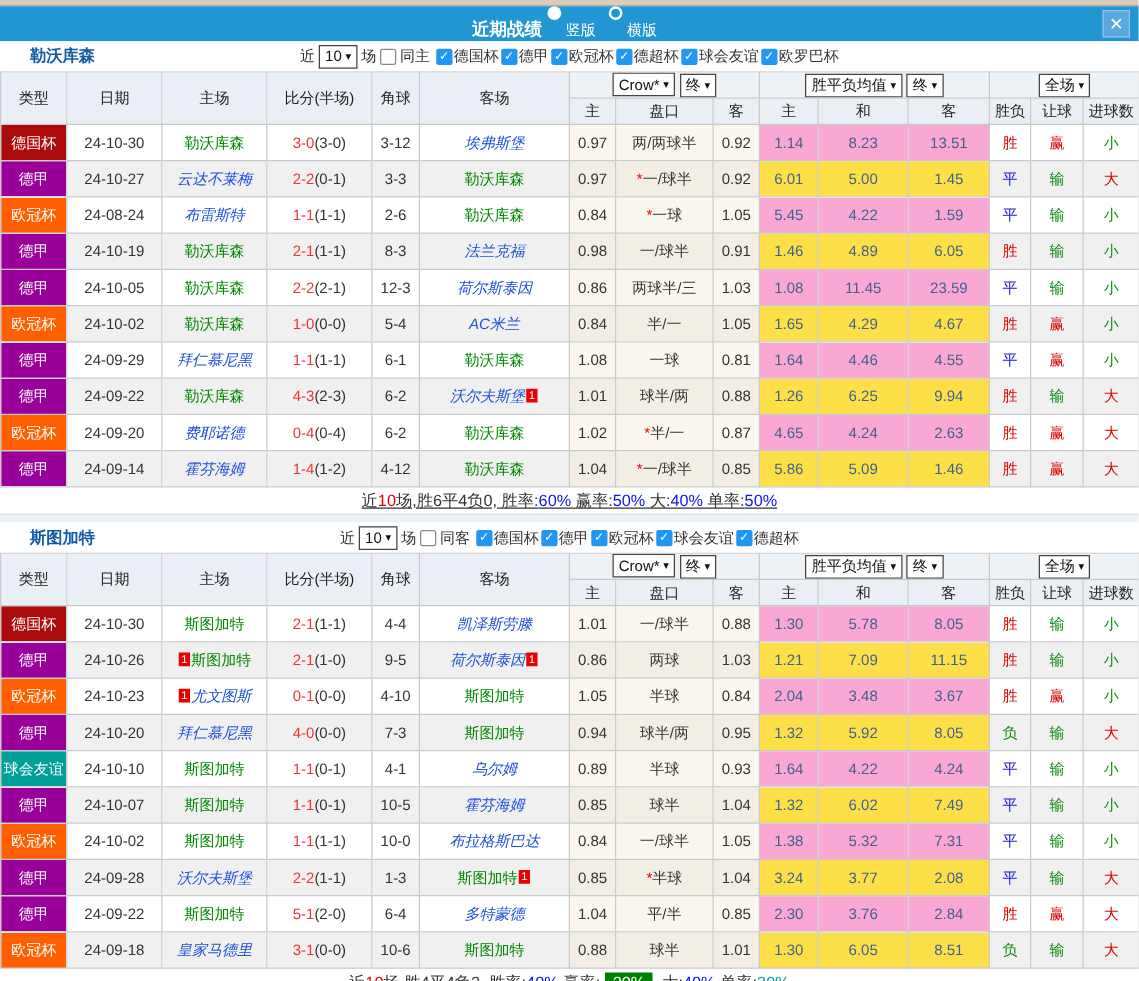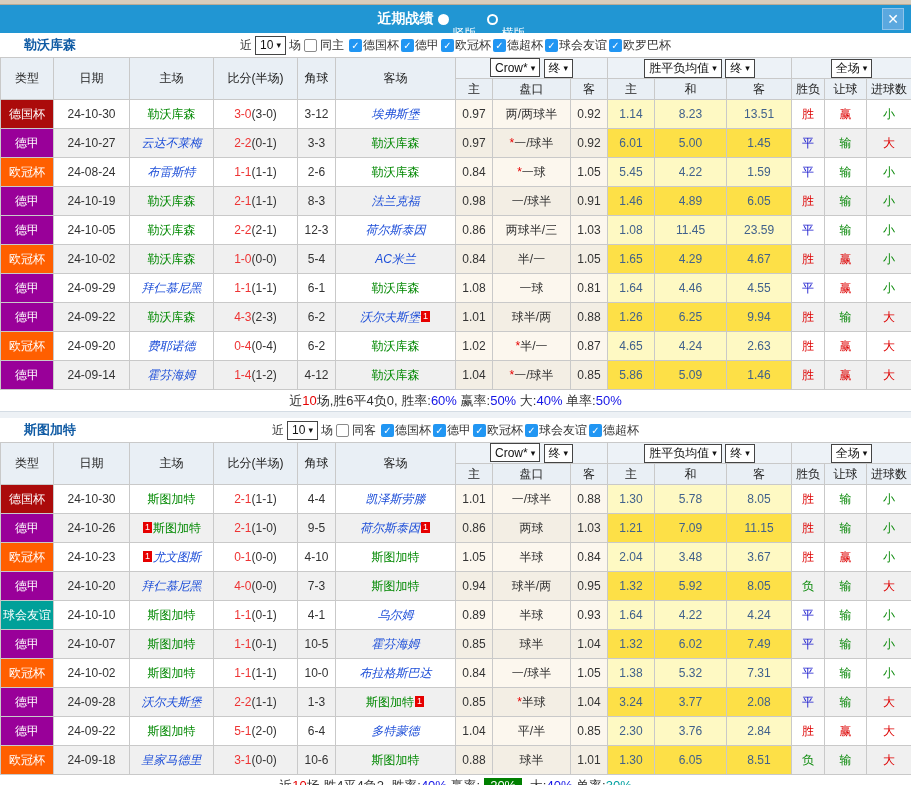--- a/index.html
+++ b/index.html
@@ -5,21 +5,21 @@
   * { box-sizing: border-box; }
   html,body { margin:0; padding:0; }
   body {
     width:911px; height:785px; overflow:hidden;
     font-family:"Liberation Sans","DejaVu Sans",sans-serif;
     font-size:12px; color:#333; background:#fff;
   }
   .top-strip { height:5px; background:#D8CDBC; border-bottom:1px solid #b9ab96; }
   .title-bar {
     height:28px; background:#2196D3; color:#fff;
-    display:flex; align-items:center; justify-content:center; position:relative;
+    display:flex; align-items:flex-end; justify-content:center; position:relative;
   }
   .title-text { font-weight:bold; font-size:14px; }
   .radio-group { display:inline-flex; align-items:center; margin-left:2px; }
   .radio { display:inline-block; width:11px; height:11px; border-radius:50%; margin:0 4px 0 2px; }
   .radio.selected { background:#fff; }
   .radio.unselected { width:11px; height:11px; border:2px solid #fff; background:transparent; }
   .radio-label { font-size:12px; margin-right:8px;margin-top:28px; }
   .close-btn {
     position:absolute; right:7px; top:3px; width:22px; height:22px;
     background:#5BA8DF; border:1px solid #8FC4EA; color:#fff;
@@ -42,35 +42,35 @@
 
   table.results-table { width:911px; table-layout:fixed; border-collapse:collapse; }
   th,td { border:1px solid #C9C9C9; text-align:center; padding:0; white-space:nowrap; overflow:hidden; }
   thead th { background:#E9EFF5; font-weight:normal; color:#222; height:21px; }
   thead .grp { background:#EDF2F7; }
   tbody td { height:29px; background:#fff; }
   tr.alt td { background:#F0F0F0; }
   td.c-type { color:#fff; font-size:12px; }
   td.c-crow { background:#FCF7EE; color:#333; }
   tr.alt td.c-crow { background:#F3EEE4; }
-  td.c-mean { background:#fef9c3; color:#40618C; }
+  td.c-mean { background:#f9a8d4; color:#40618C; }
   tr.alt td.c-mean { background:#fde047; }
   .tname.green { color:#008800; }
   .tname.dark { color:#1d4ed8;font-style:italic; }
   .ft { color:#EE3333; }
   .ht { color:#333; }
   .star { color:#E60000; }
   .badge {
     display:inline-block; background:#E60000; color:#fff; font-size:9px; line-height:11px;
     padding:0 2px; vertical-align:top; margin:2px 1px 0 1px;
   }
   .res-r { color:#DD0000; }
   .res-b { color:#1414CC; }
   .res-g { color:#0B8A0B; }
-  .summary { text-align:center; font-size:13px; padding:2px 0 1px 0; }
+  .summary { text-align:center; font-size:13px; padding:2px 0 1px 0;text-decoration:underline; }
   .seg-k { color:#333; }
   .seg-r { color:#E60000; }
   .seg-b { color:#1414E6; }
   .seg-t { color:#00A0A0; }
   .seg-gbg { background:#008000; color:#fff; padding:0 6px; margin:0 4px; }
   .section-divider { height:7px; background:#EDF1F5; border-top:1px solid #D4DCE4; }
 </style>
 </head>
 <body>
 

